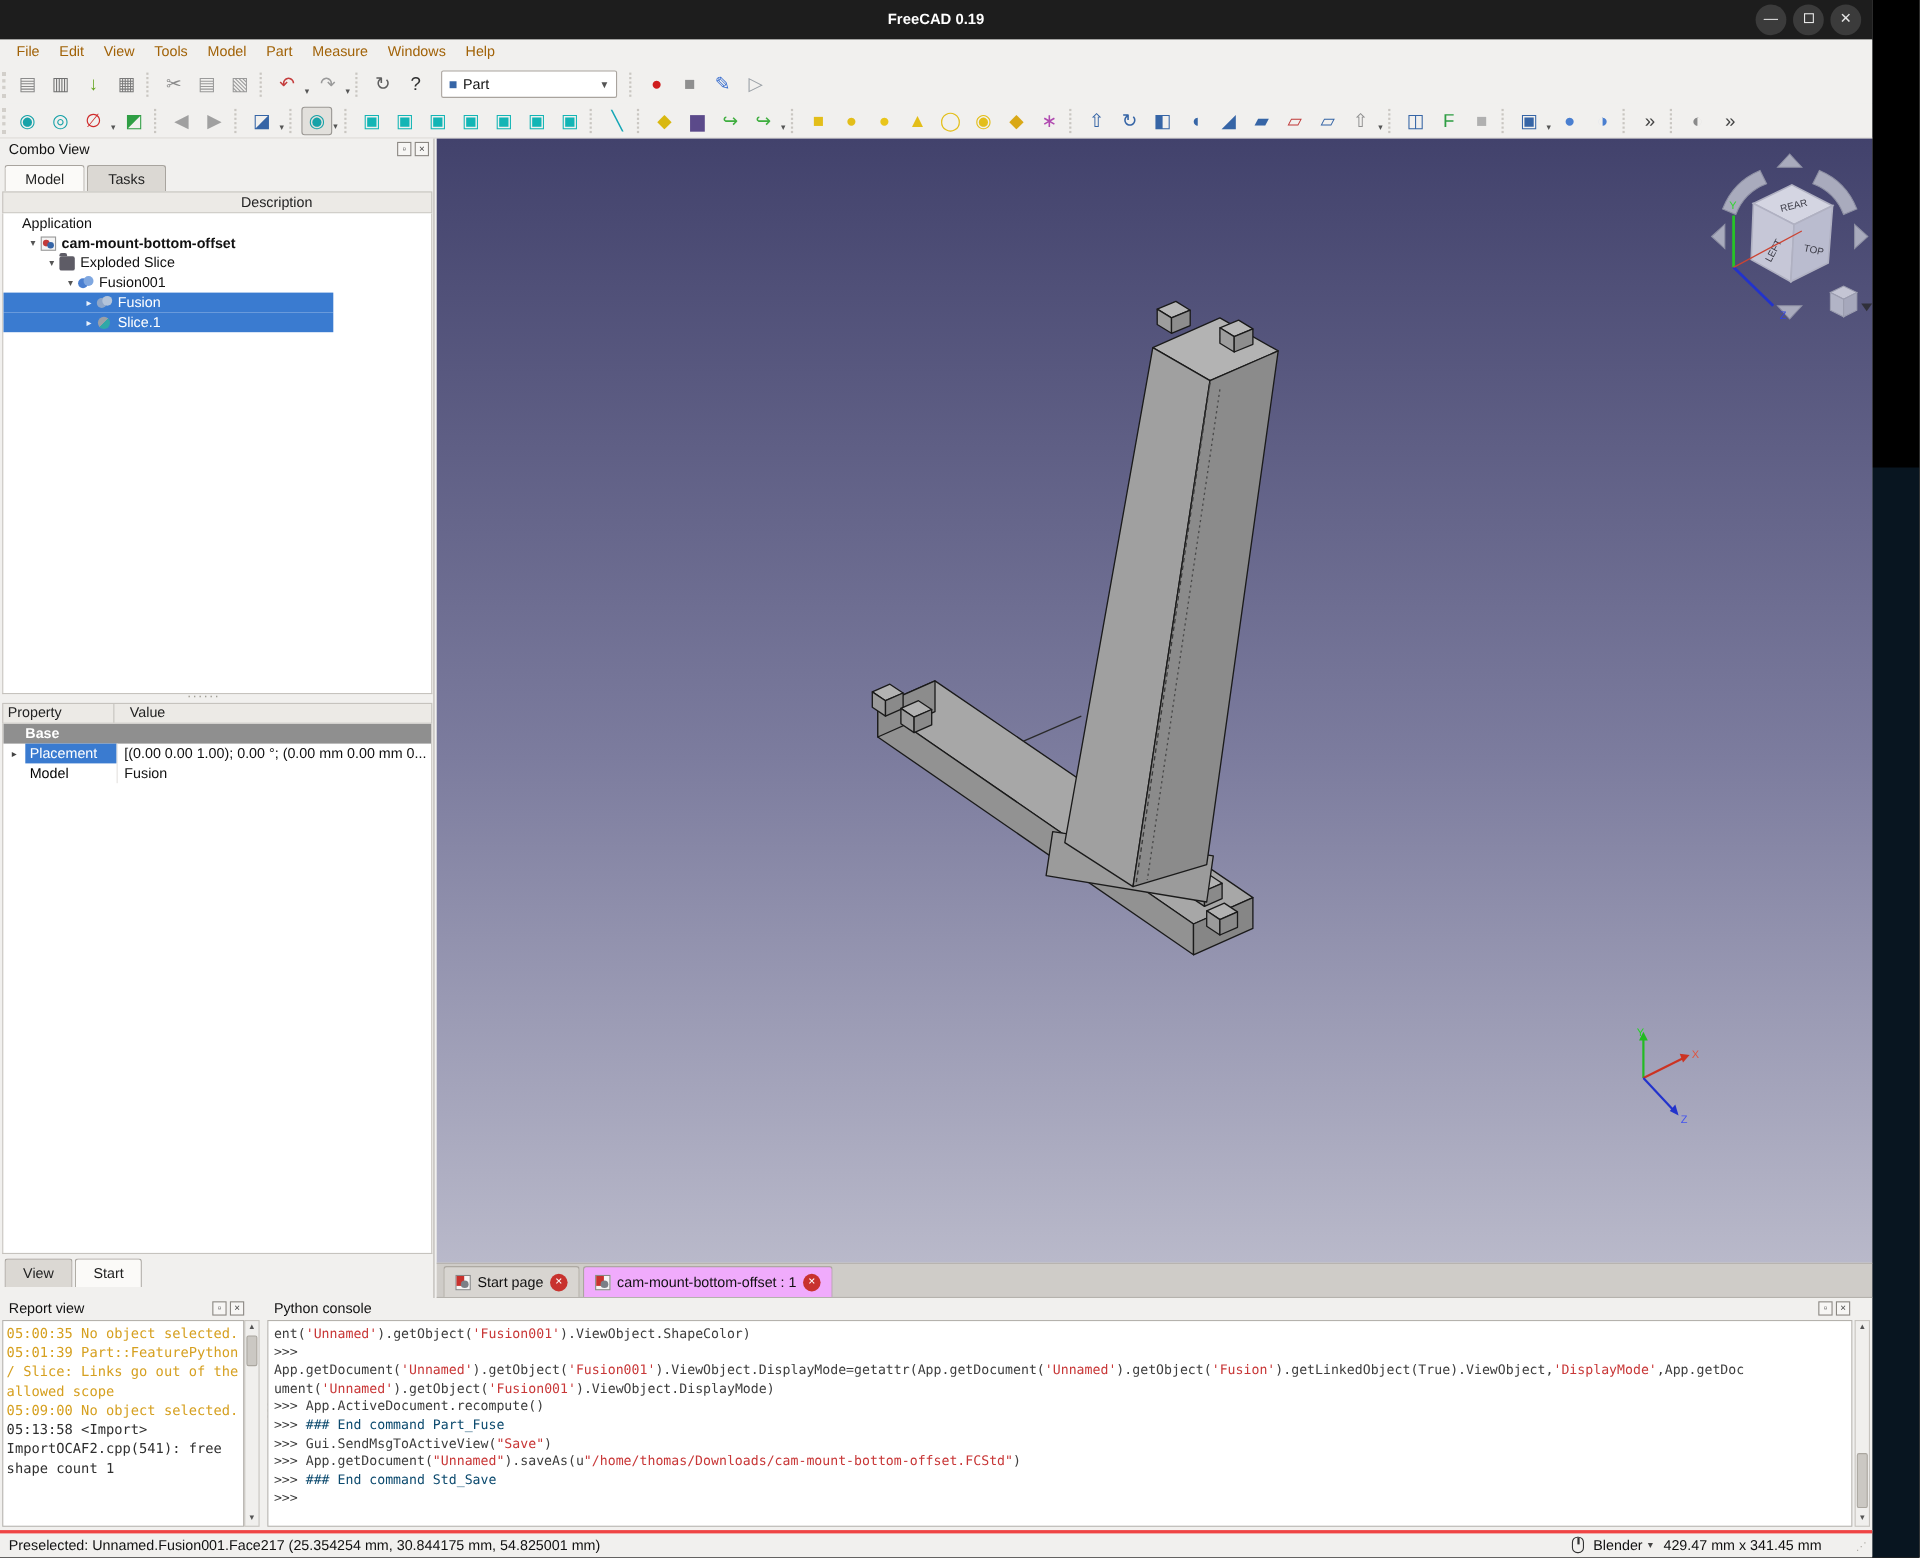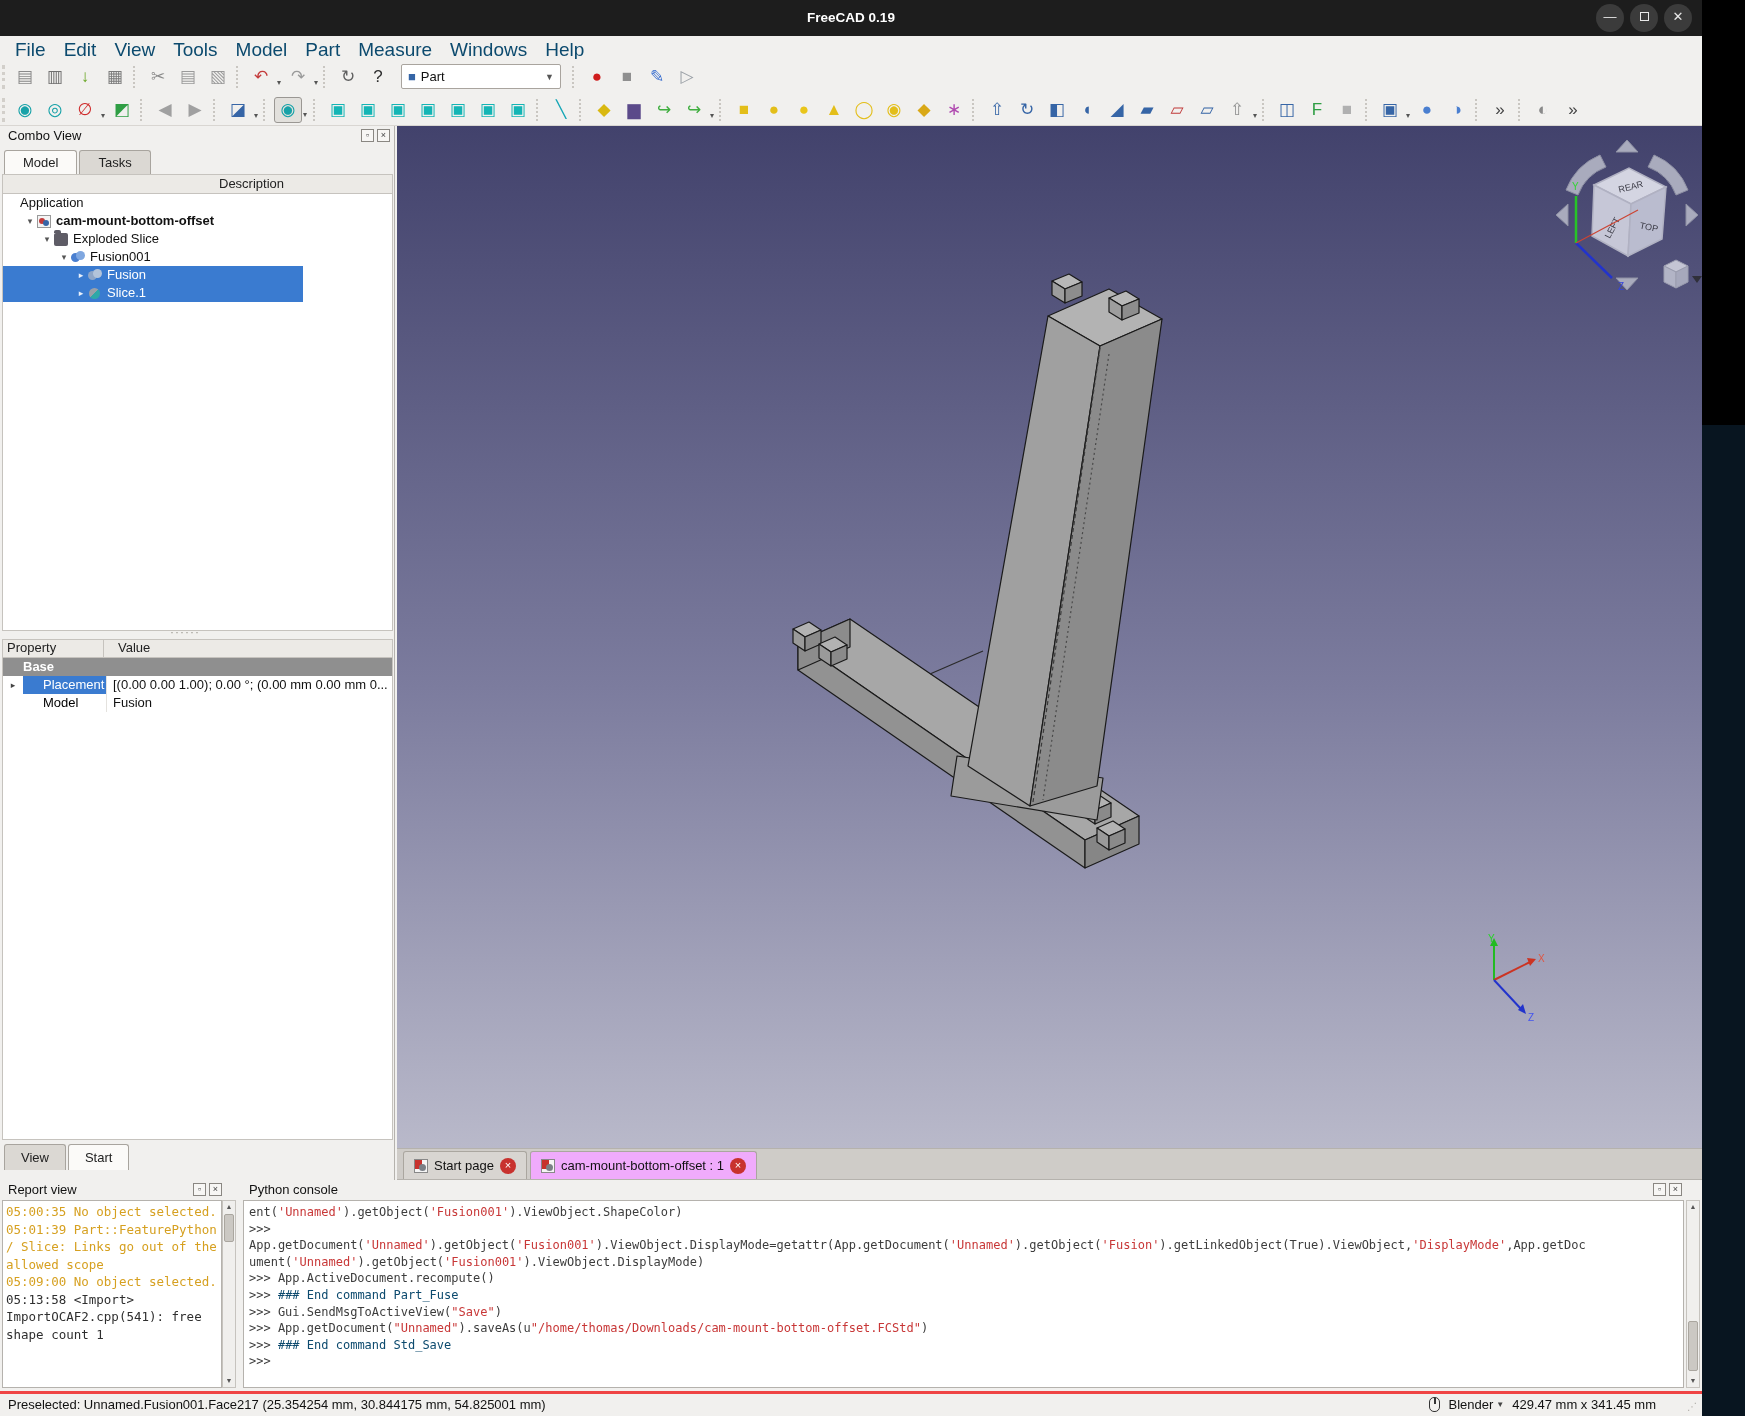--- a/index.html
+++ b/index.html
@@ -11,21 +11,21 @@
 
   
   #titlebar { position:absolute; left:0; top:0; width:1702px; height:36px; background:#1d1d1d; }
   #titlebar .title { position:absolute; left:0; right:0; top:0; height:36px; line-height:36px; text-align:center; color:#fff; font-size:13.5px; font-weight:bold; }
   .winbtn { position:absolute; top:4px; width:28px; height:28px; border-radius:50%; background:#3b3b3b; color:#e8e8e8; text-align:center; line-height:26px; font-size:13px; }
   #btn-min { right:78px; } #btn-max { right:44px; } #btn-close { right:10px; }
   #btn-max .sq { display:inline-block; width:9px; height:9px; border:1.5px solid #e8e8e8; margin-top:8px; }
 
   
   #menubar { position:absolute; left:0; top:36px; width:1702px; height:23px; background:#f1f0ee; padding-left:6px; }
-  .menu-item { display:inline-block; padding:3px 9px 0 9px; font-size:19px; color:#0c4a6e; height:23px; }
+  .menu-item { display:inline-block; padding:3px 9px 0 9px; font-size:13px; color:#a16207; height:23px; }
 
   
   .toolbar { position:absolute; left:0; width:1702px; background:#f1f0ee; display:flex; align-items:center; }
   #toolbar1 { top:59px; height:35px; }
   #toolbar2 { top:94px; height:32px; border-bottom:1px solid #d9d6d2; }
   .tbi { position:relative; width:28px; height:26px; margin:0 1px; border-radius:3px; display:flex; align-items:center; justify-content:center; }
   .tbi .g { font-size:17px; line-height:1; }
   .tbi.pressed { background:#e2e0dc; border:1px solid #9a9793; }
   .tbi .dd { position:absolute; right:-6px; bottom:3px; font-size:8px; color:#555; }
   .tbi.hasdd { margin-right:8px; }
@@ -69,21 +69,21 @@
   #cv-splitter::after { content:"······"; position:absolute; left:170px; top:-6px; color:#9a978f; font-size:12px; letter-spacing:1px; }
 
   #prop-header { position:absolute; left:2px; top:513px; width:391px; height:19px; display:flex; background:#eceae6; border:1px solid #c6c3be; font-size:13px; color:#222; }
   #prop-header .th1 { width:101px; padding:0 4px; border-right:1px solid #c6c3be; }
   #prop-header .th2 { flex:1; padding:0 4px;margin-left:10px; }
   #props { position:absolute; left:2px; top:532px; width:391px; height:482px; background:#fff; border:1px solid #c6c3be; border-top:none; font-size:13px; overflow:hidden; }
   .prow { height:18px; line-height:18px; display:flex; }
   .prow-group { background:#8f8f8f; }
   .prow-group .gname { margin-left:20px; color:#fff; font-weight:bold; }
   .prow .pexp { width:20px; text-align:center; font-size:9px; color:#444; flex:none; }
-  .prow .pname { width:83px; padding-left:20px; flex:none; }
+  .prow .pname { width:83px; padding-left:4px; flex:none; }
   .prow .pname.sel { background:#3a7bd0; color:#fff; }
   .prow .pval { flex:1; padding-left:6px; border-left:1px solid #e4e2de; color:#111; white-space:nowrap; overflow:hidden; }
 
   #cv-bottom-tabs { position:absolute; left:4px; top:1014px; height:30px; display:flex; align-items:flex-end; }
   .cvb-tab { font-size:13px; padding:5px 16px; border:1px solid #a8a49e; border-bottom:none; background:#dbd8d3; color:#222; margin-right:2px; border-radius:3px 3px 0 0; }
   .cvb-tab.active { background:#fbfaf8; }
 
   
   #viewport { position:absolute; left:397px; top:126px; width:1305px; height:1022px; background:linear-gradient(180deg,#42426c 0%,#7c7c9e 55%,#b9b9ca 100%); overflow:hidden; }
   #model-svg, #navcube-svg, #axis-svg { position:absolute; }

